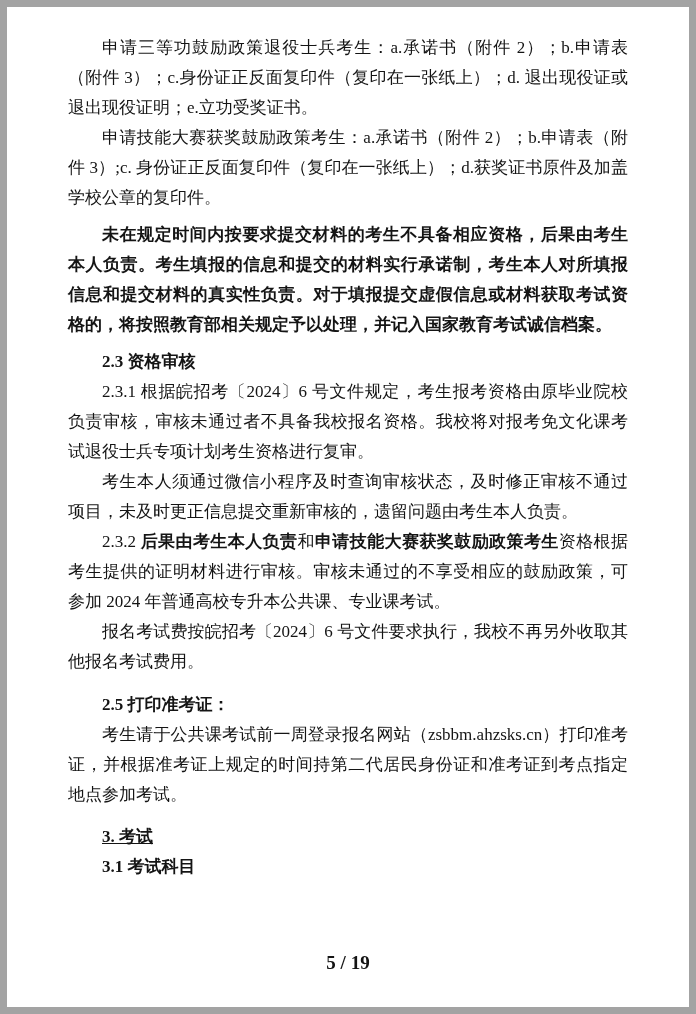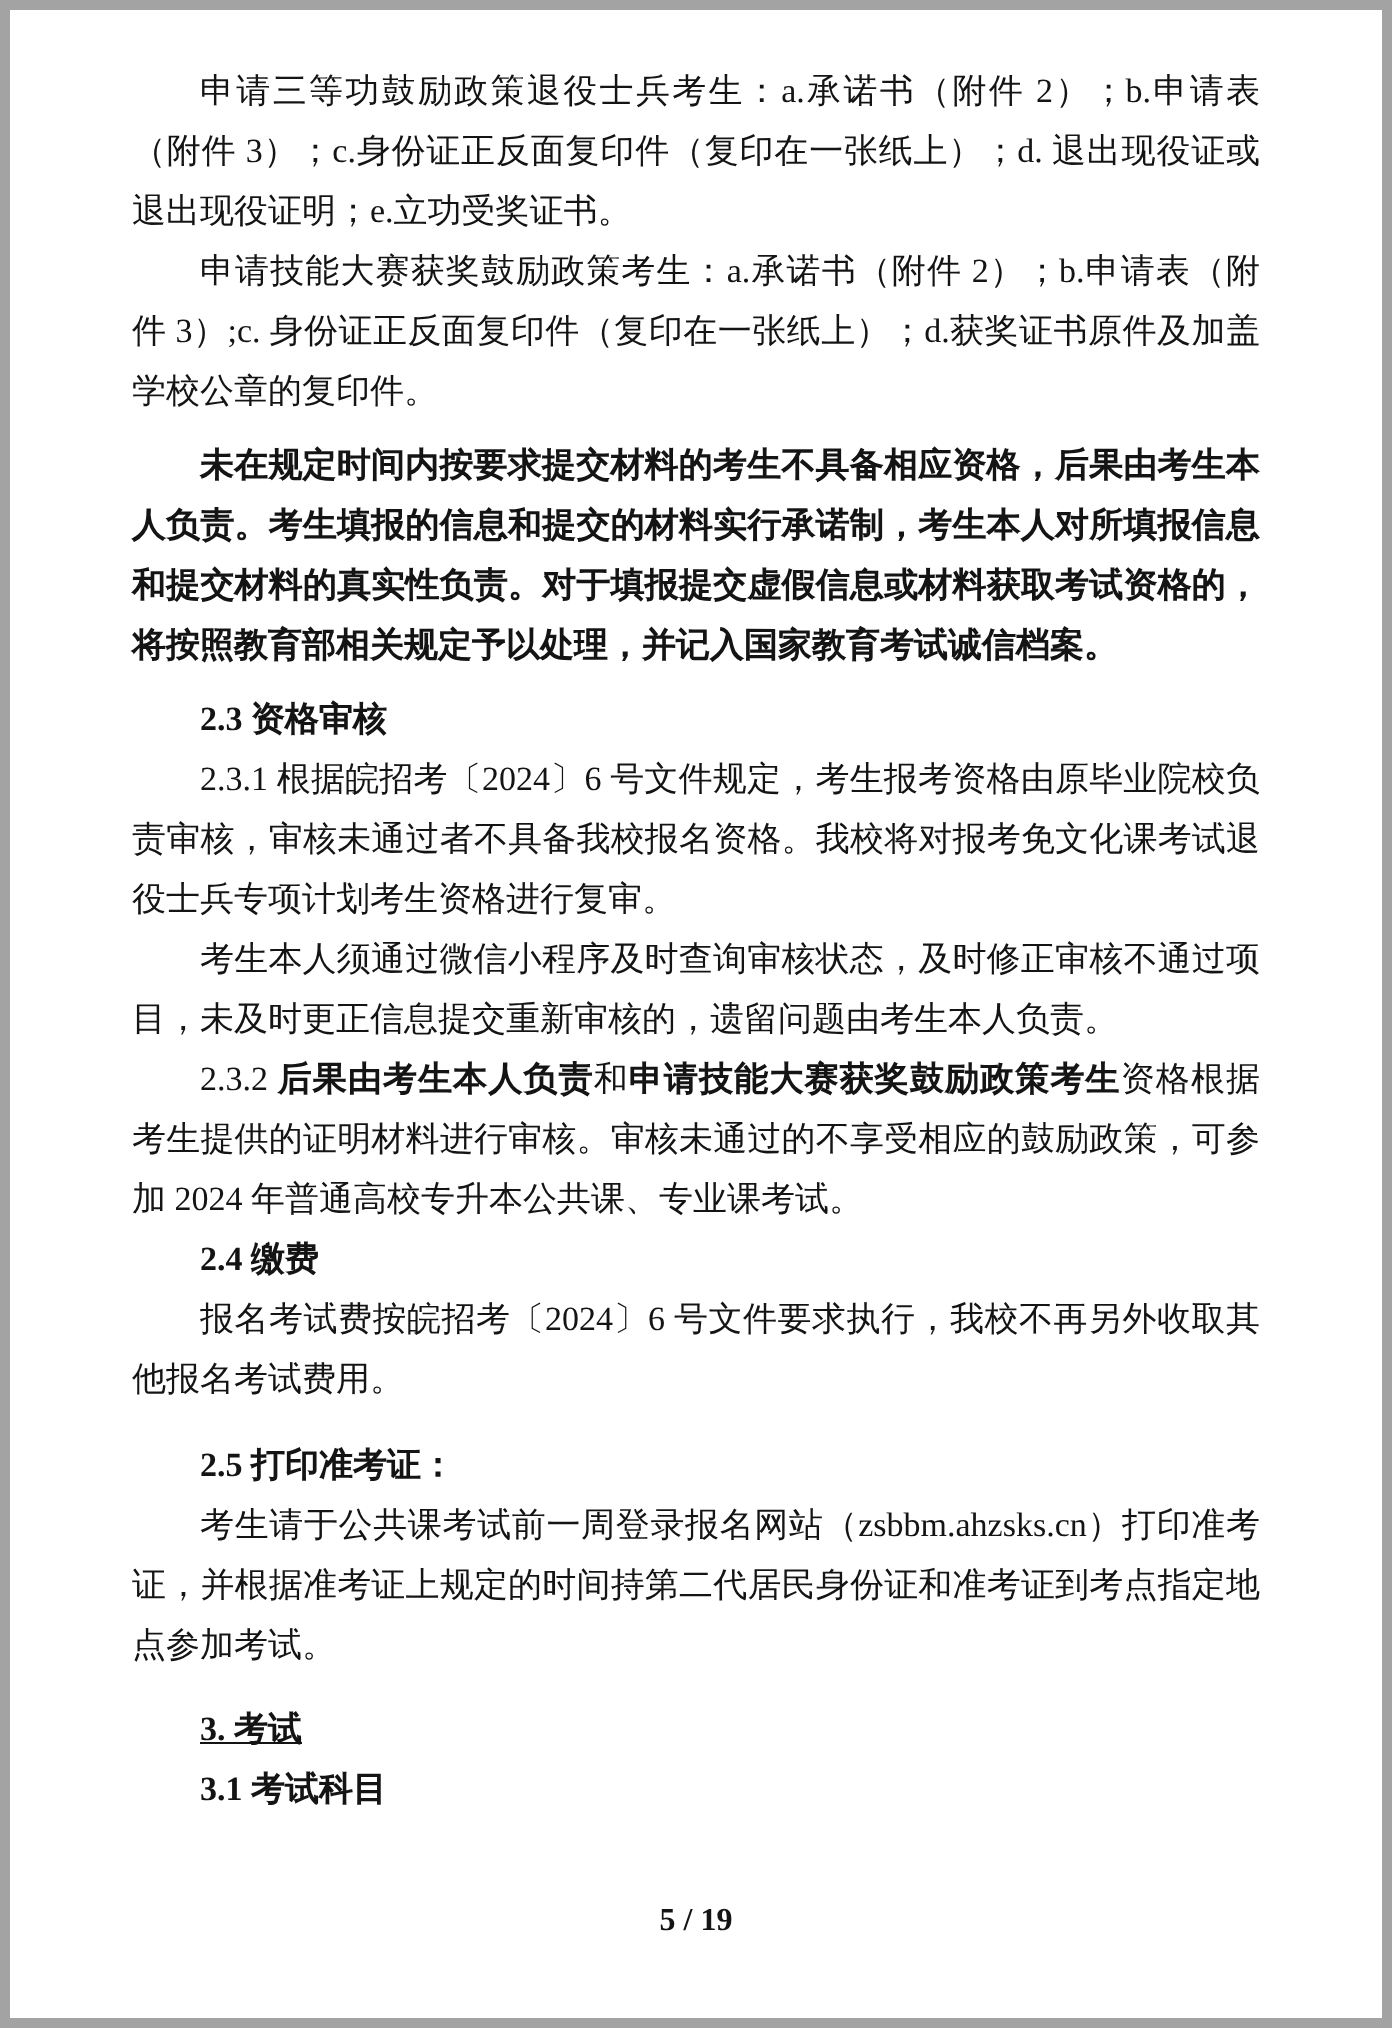--- a/index.html
+++ b/index.html
@@ -7,21 +7,21 @@
     padding: 0;
     background: #ffffff;
   }
   .page {
     position: relative;
     width: 696px;
     height: 1014px;
     box-sizing: border-box;
     margin: 0;
     background: #ffffff;
-    border: 5px solid #a3a3a3;
+    border: 7px solid #a3a3a3;
     padding: 26px 61px 0 61px;
     font-family: "Liberation Serif", "DejaVu Serif", serif;
     font-size: 17px;
     line-height: 30px;
     color: #141414;
     overflow: hidden;
   }
   .doc-body p {
     margin: 0;
     padding: 0;
@@ -32,38 +32,37 @@
   .doc-body p .b {
     font-weight: bold;
   }
   .footer {
     position: absolute;
     left: 0;
     right: 0;
     top: 946px;
     text-align: center;
     font-weight: bold;
-    font-size: 16px;
+    font-size: 19px;
     line-height: 20px;
     color: #141414;
   }
 </style>
 </head>
 <body>
 
 <div class="page">
   <div class="doc-body">
       <p><span>申请三等功鼓励政策退役士兵考生：a.承诺书（附件 2）；b.申请表（附件 3）；c.身份证正反面复印件（复印在一张纸上）；d. 退出现役证或退出现役证明；e.立功受奖证书。</span></p>
       <p><span>申请技能大赛获奖鼓励政策考生：a.承诺书（附件 2）；b.申请表（附件 3）;c. 身份证正反面复印件（复印在一张纸上）；d.获奖证书原件及加盖学校公章的复印件。</span></p>
       <p style="margin-top: 7px;"><span class="b">未在规定时间内按要求提交材料的考生不具备相应资格，后果由考生本人负责。考生填报的信息和提交的材料实行承诺制，考生本人对所填报信息和提交材料的真实性负责。对于填报提交虚假信息或材料获取考试资格的，将按照教育部相关规定予以处理，并记入国家教育考试诚信档案。</span></p>
       <p style="margin-top: 7px;"><span class="b">2.3 资格审核</span></p>
       <p><span>2.3.1 根据皖招考〔2024〕6 号文件规定，考生报考资格由原毕业院校负责审核，审核未通过者不具备我校报名资格。我校将对报考免文化课考试退役士兵专项计划考生资格进行复审。</span></p>
       <p><span>考生本人须通过微信小程序及时查询审核状态，及时修正审核不通过项目，未及时更正信息提交重新审核的，遗留问题由考生本人负责。</span></p>
       <p><span>2.3.2 </span><span class="b">后果由考生本人负责</span><span>和</span><span class="b">申请技能大赛获奖鼓励政策考生</span><span>资格根据考生提供的证明材料进行审核。审核未通过的不享受相应的鼓励政策，可参加 2024 年普通高校专升本公共课、专业课考试。</span></p>
-      <p><span class="b">2.4 缴费</span></p>
       <p><span>报名考试费按皖招考〔2024〕6 号文件要求执行，我校不再另外收取其他报名考试费用。</span></p>
       <p style="margin-top: 13px;"><span class="b">2.5 打印准考证：</span></p>
       <p><span>考生请于公共课考试前一周登录报名网站（zsbbm.ahzsks.cn）打印准考证，并根据准考证上规定的时间持第二代居民身份证和准考证到考点指定地点参加考试。</span></p>
       <p style="margin-top: 12px; text-decoration: underline;"><span class="b">3. 考试</span></p>
       <p><span class="b">3.1 考试科目</span></p>
     </div>
   <div class="footer">5 / 19</div>
 </div>
 
 </body></html>

